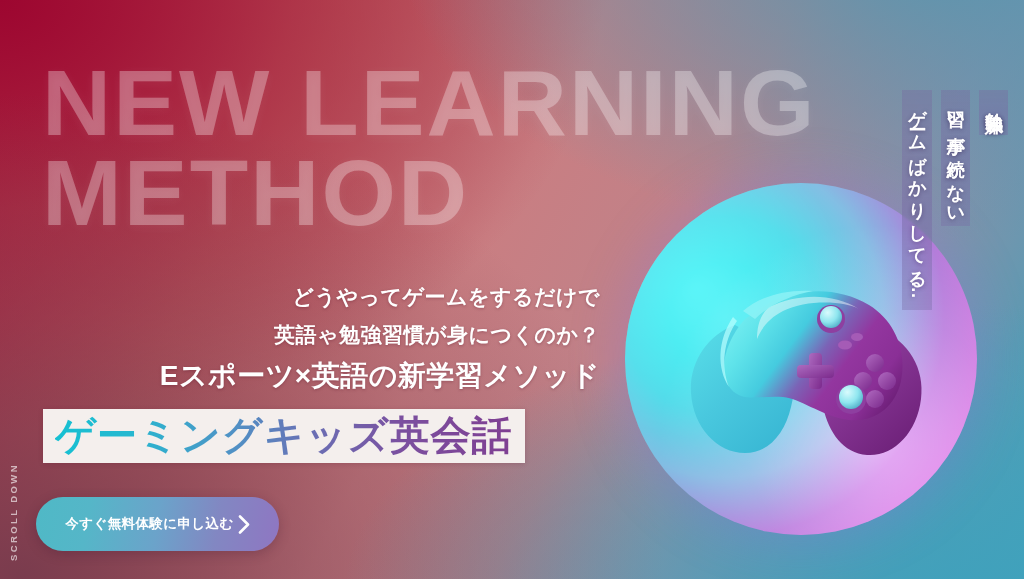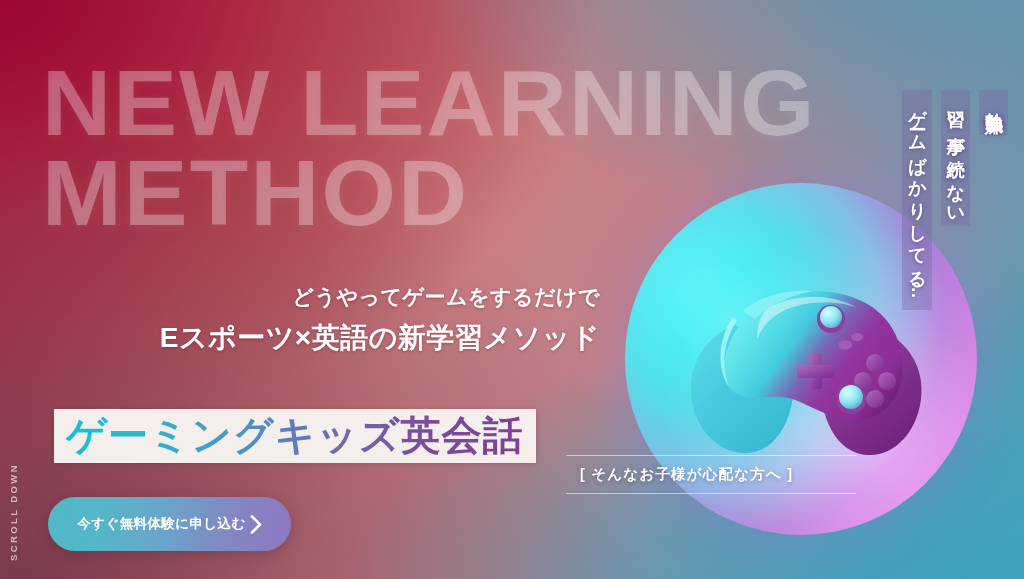--- a/index.html
+++ b/index.html
@@ -53,36 +53,36 @@
   .copy{position:absolute;left:40px;top:286px;width:560px;}
   .copy .line{
     color:#ffffff;font-weight:700;font-size:21px;line-height:1.0;
     margin-bottom:17px;letter-spacing:0.5px;
     text-shadow:0 1px 3px rgba(90,20,40,0.35);
     text-align:right;
   }
   .copy .line.small-x{font-size:28px;}
   
   .hl-box{
-    position:absolute;left:54px;top:409px;
+    position:absolute;left:43px;top:409px;
     background:#f4efed;
     padding:5px 12px 7px 12px;
     display:inline-block;
     box-shadow:0 1px 5px rgba(80,20,40,0.2);
   }
   .hl-text{
     font-size:40px;font-weight:800;line-height:1.05;letter-spacing:1px;
     background:linear-gradient(90deg,#16c0d2 0%,#25b8d0 16%,#4f93c6 38%,#6a6fb4 56%,#7b4f9f 76%,#7f3f92 100%);
     -webkit-background-clip:text;background-clip:text;color:transparent;
     -webkit-text-fill-color:transparent;
     white-space:nowrap;
   }
   
   .cta{
-    position:absolute;left:48px;top:497px;width:243px;height:54px;
+    position:absolute;left:36px;top:497px;width:243px;height:54px;
     border-radius:27px;border:none;cursor:pointer;
     background:linear-gradient(100deg,#4fb9c6 0%,#55b6c8 22%,#6ba3ca 50%,#8287c2 74%,#8f76c2 100%);
     display:flex;align-items:center;justify-content:center;gap:4px;
     box-shadow:0 3px 12px rgba(60,20,45,0.25);
     padding:0;
   }
   .cta-label{
     color:#ffffff;font-size:13.5px;font-weight:700;letter-spacing:0.4px;
     font-family:"Liberation Sans","DejaVu Sans",sans-serif;
   }
@@ -184,20 +184,21 @@
 
       <circle cx="178" cy="142" r="15" fill="#8e3fa0"></circle>
       <circle cx="178" cy="140" r="12" fill="url(#stickG)"></circle>
 
       <path d="M60 60 C 44 84 44 112 56 130 C 48 110 50 84 64 64 Z" fill="#b8ffff" opacity="0.7"></path>
     </svg>
   </div>
 
   <div class="copy">
     <div class="line">どうやってゲームをするだけで</div>
+    <div class="line">英語ゃ勉強習慣が身につくのか？</div>
     <div class="line small-x">Eスポーツ×英語の新学習メソッド</div>
   </div>
 
   <div class="hl-box">
     <span class="hl-text">ゲーミングキッズ英会話</span>
   </div>
 
   <button class="cta">
     <span class="cta-label">今すぐ無料体験に申し込む</span>
     <svg class="cta-chev" viewBox="0 0 12 19" fill="none" xmlns="http://www.w3.org/2000/svg">
@@ -206,19 +207,14 @@
   </button>
 
   <div class="scroll-down">SCROLL DOWN</div>
 
   <div class="vtags">
     <div class="vtag">ゲームばかりしてる…</div>
     <div class="vtag">習い事が続かない</div>
     <div class="vtag">勉強嫌い</div>
   </div>
 
-  <div class="caption-wrap">
-    <div class="caption-rule"></div>
-    <div class="caption-text">[ そんなお子様が心配な方へ ]</div>
-    <div class="caption-rule"></div>
-  </div>
 
 </div>
 
 </body></html>

